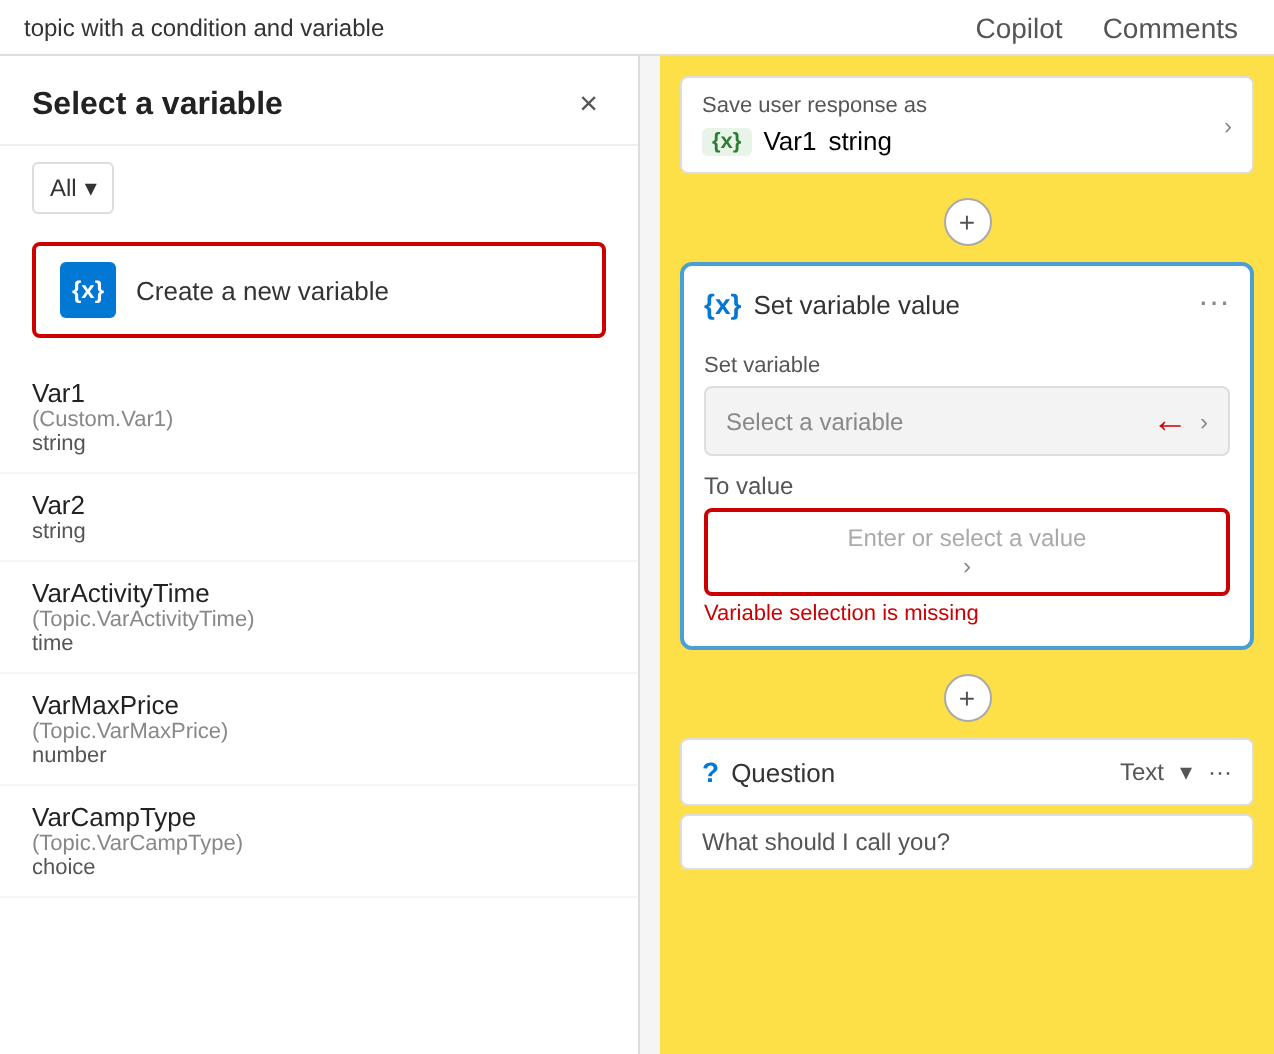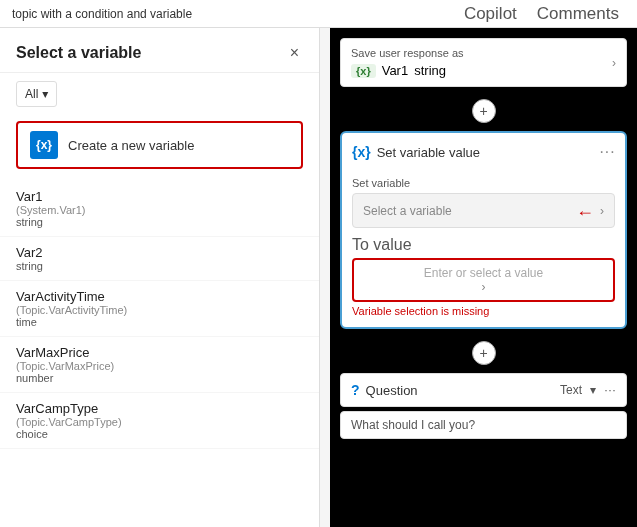--- a/index.html
+++ b/index.html
@@ -29,34 +29,34 @@
       font-size: 12px;
       color: #333;
       flex: 1;
     }
     .top-bar-actions {
       display: flex;
       gap: 8px;
       align-items: center;
     }
     .top-bar-btn {
-      font-size: 17px;
+      font-size: 14px;
       color: #555;
       cursor: pointer;
       padding: 2px 6px;
     }
 
     
     .right-panel {
       position: absolute;
       top: 28px;
       left: 330px;
       right: 0;
       bottom: 0;
-      background: #000000;
+      background: #fde047;
       padding: 10px;
       overflow: hidden;
     }
 
     
     .save-response-card {
       background: #fff;
       border: 1px solid #ddd;
       border-radius: 4px;
       padding: 8px 10px;
@@ -159,21 +159,21 @@
       display: flex;
       align-items: center;
       gap: 6px;
     }
     .red-arrow {
       color: #c00;
       font-size: 18px;
     }
 
     .to-value-label {
-      font-size: 16px;
+      font-size: 12px;
       color: #555;
       margin-bottom: 4px;
     }
     .to-value-input {
       background: #fff;
       border: 2px solid #c00;
       border-radius: 4px;
       padding: 6px 10px;
       display: flex;
       align-items: center;
@@ -400,21 +400,21 @@
 
   <div class="create-var-btn">
     <div class="create-var-icon">{x}</div>
     <span class="create-var-text">Create a new variable</span>
   </div>
 
   <div class="var-list">
 
     <div class="var-item">
       <div class="var-name">Var1</div>
-      <div class="var-topic">(System.Var1)</div>
+      <div class="var-topic">(Custom.Var1)</div>
       <div class="var-type">string</div>
     </div>
 
     <div class="var-item">
       <div class="var-name">Var2</div>
       <div class="var-type">string</div>
     </div>
 
     <div class="var-item">
       <div class="var-name">VarActivityTime</div>

